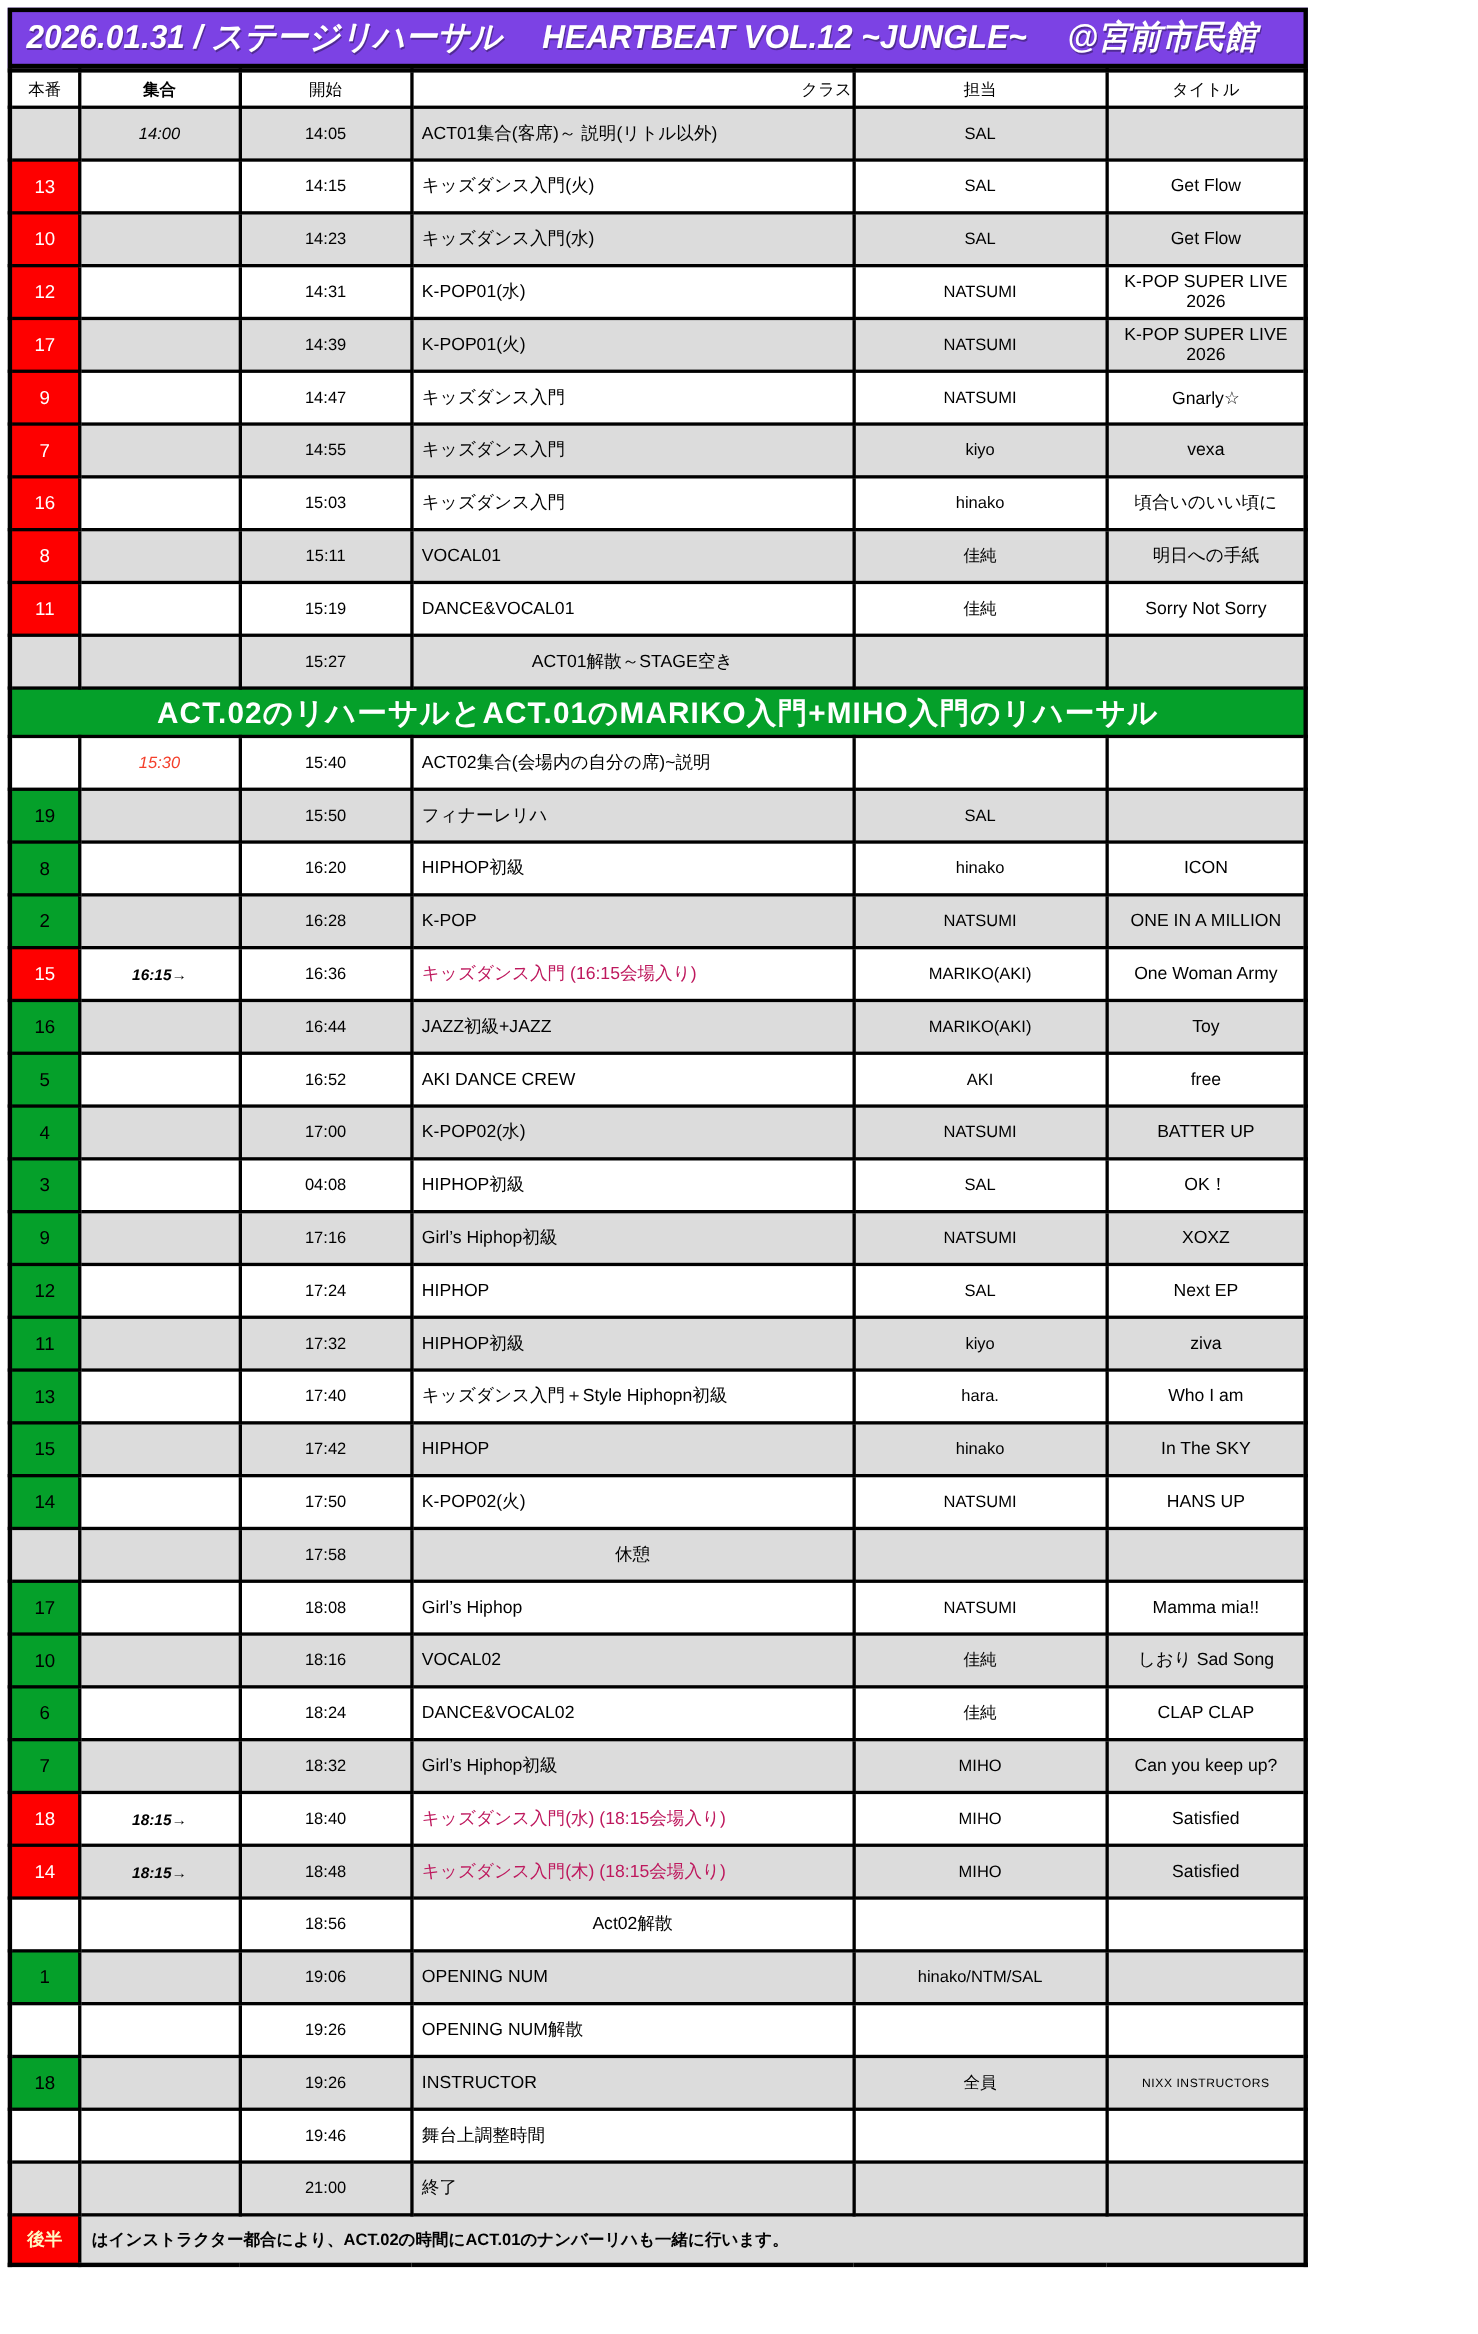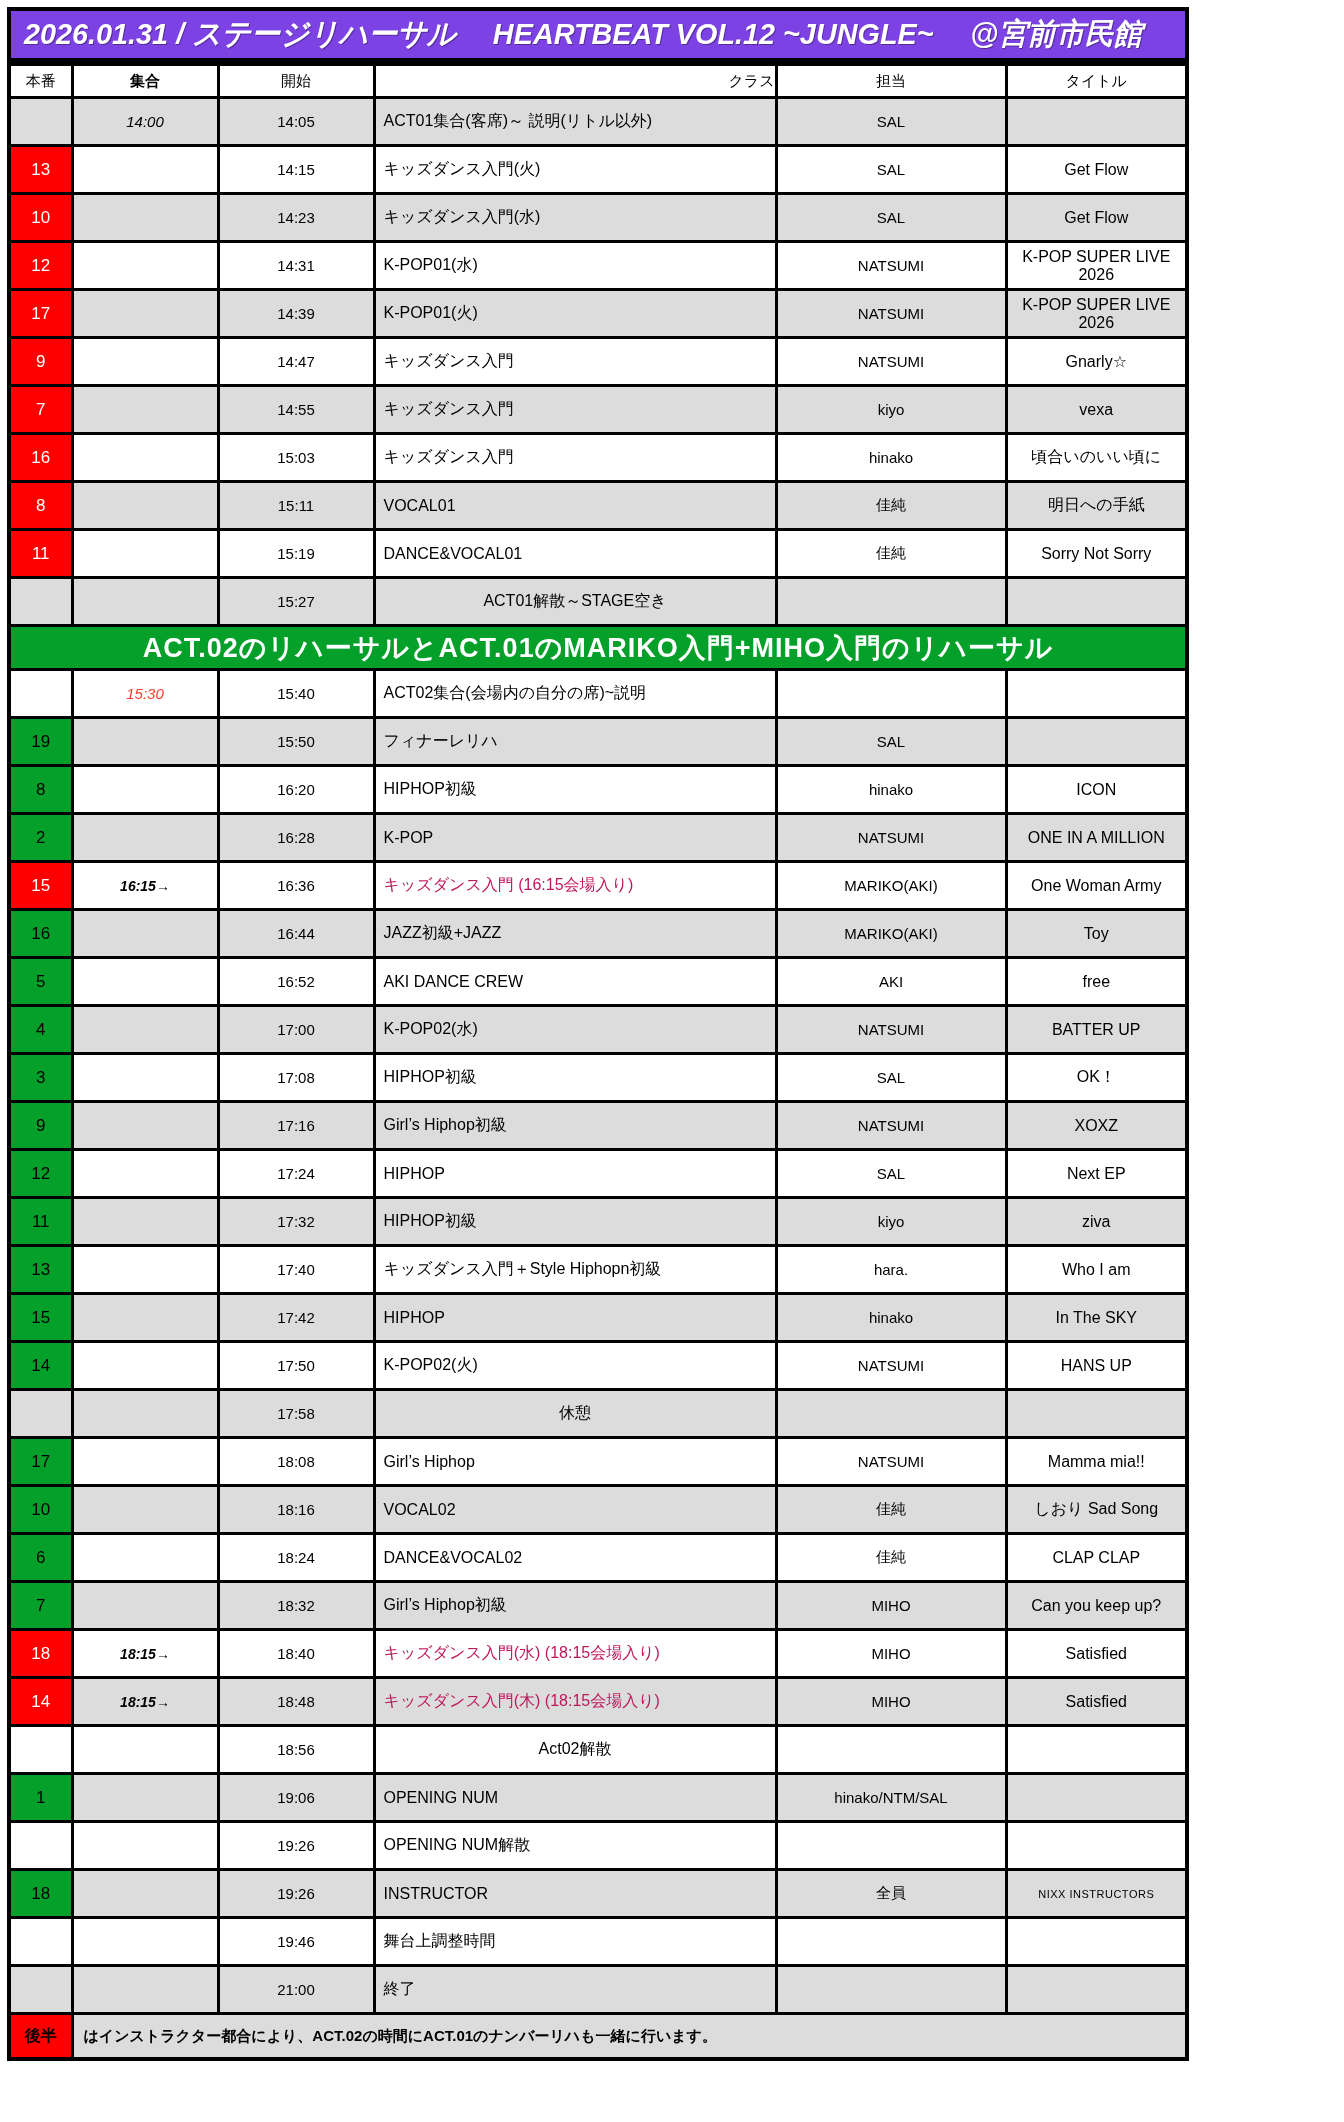--- a/index.html
+++ b/index.html
@@ -44,21 +44,21 @@
   td.g-bold  { font-weight:bold; font-size:14px; }
   td.c-start { font-size:15px; }
   td.c-class { text-align:left; padding-left:8px; }
   td.c-class.center { text-align:center; padding-left:0; }
   td.red-text{ color:#be185d; }
   td.c-staff { font-size:15px; }
   td.c-title { font-size:16px; }
   td.c-title.small { font-size:11px; letter-spacing:.5px; }
   tfoot td { height:42px; }
   tfoot td.footer-label {
-    background:#FE0000; color:#000000; font-weight:bold; font-size:16px; text-align:center;
+    background:#FE0000; color:#fef9c3; font-weight:bold; font-size:16px; text-align:center;
   }
   tfoot td.footer-text {
     background:#DCDCDC; text-align:left; font-weight:bold; font-size:15px; padding-left:10px;
   }
 </style>
 </head>
 <body>
 
 <div class="sheet">
 
@@ -237,21 +237,21 @@
           <td class="c-num bg-green">4</td>
           <td class="c-gather"></td>
           <td class="c-start">17:00</td>
           <td class="c-class">K-POP02(水)</td>
           <td class="c-staff">NATSUMI</td>
           <td class="c-title">BATTER UP</td>
         </tr>
         <tr>
           <td class="c-num bg-green">3</td>
           <td class="c-gather"></td>
-          <td class="c-start">17:08</td>
+          <td class="c-start">04:08</td>
           <td class="c-class">HIPHOP初級</td>
           <td class="c-staff">SAL</td>
           <td class="c-title">OK！</td>
         </tr>
         <tr class="shade">
           <td class="c-num bg-green">9</td>
           <td class="c-gather"></td>
           <td class="c-start">17:16</td>
           <td class="c-class">Girl’s Hiphop初級</td>
           <td class="c-staff">NATSUMI</td>

